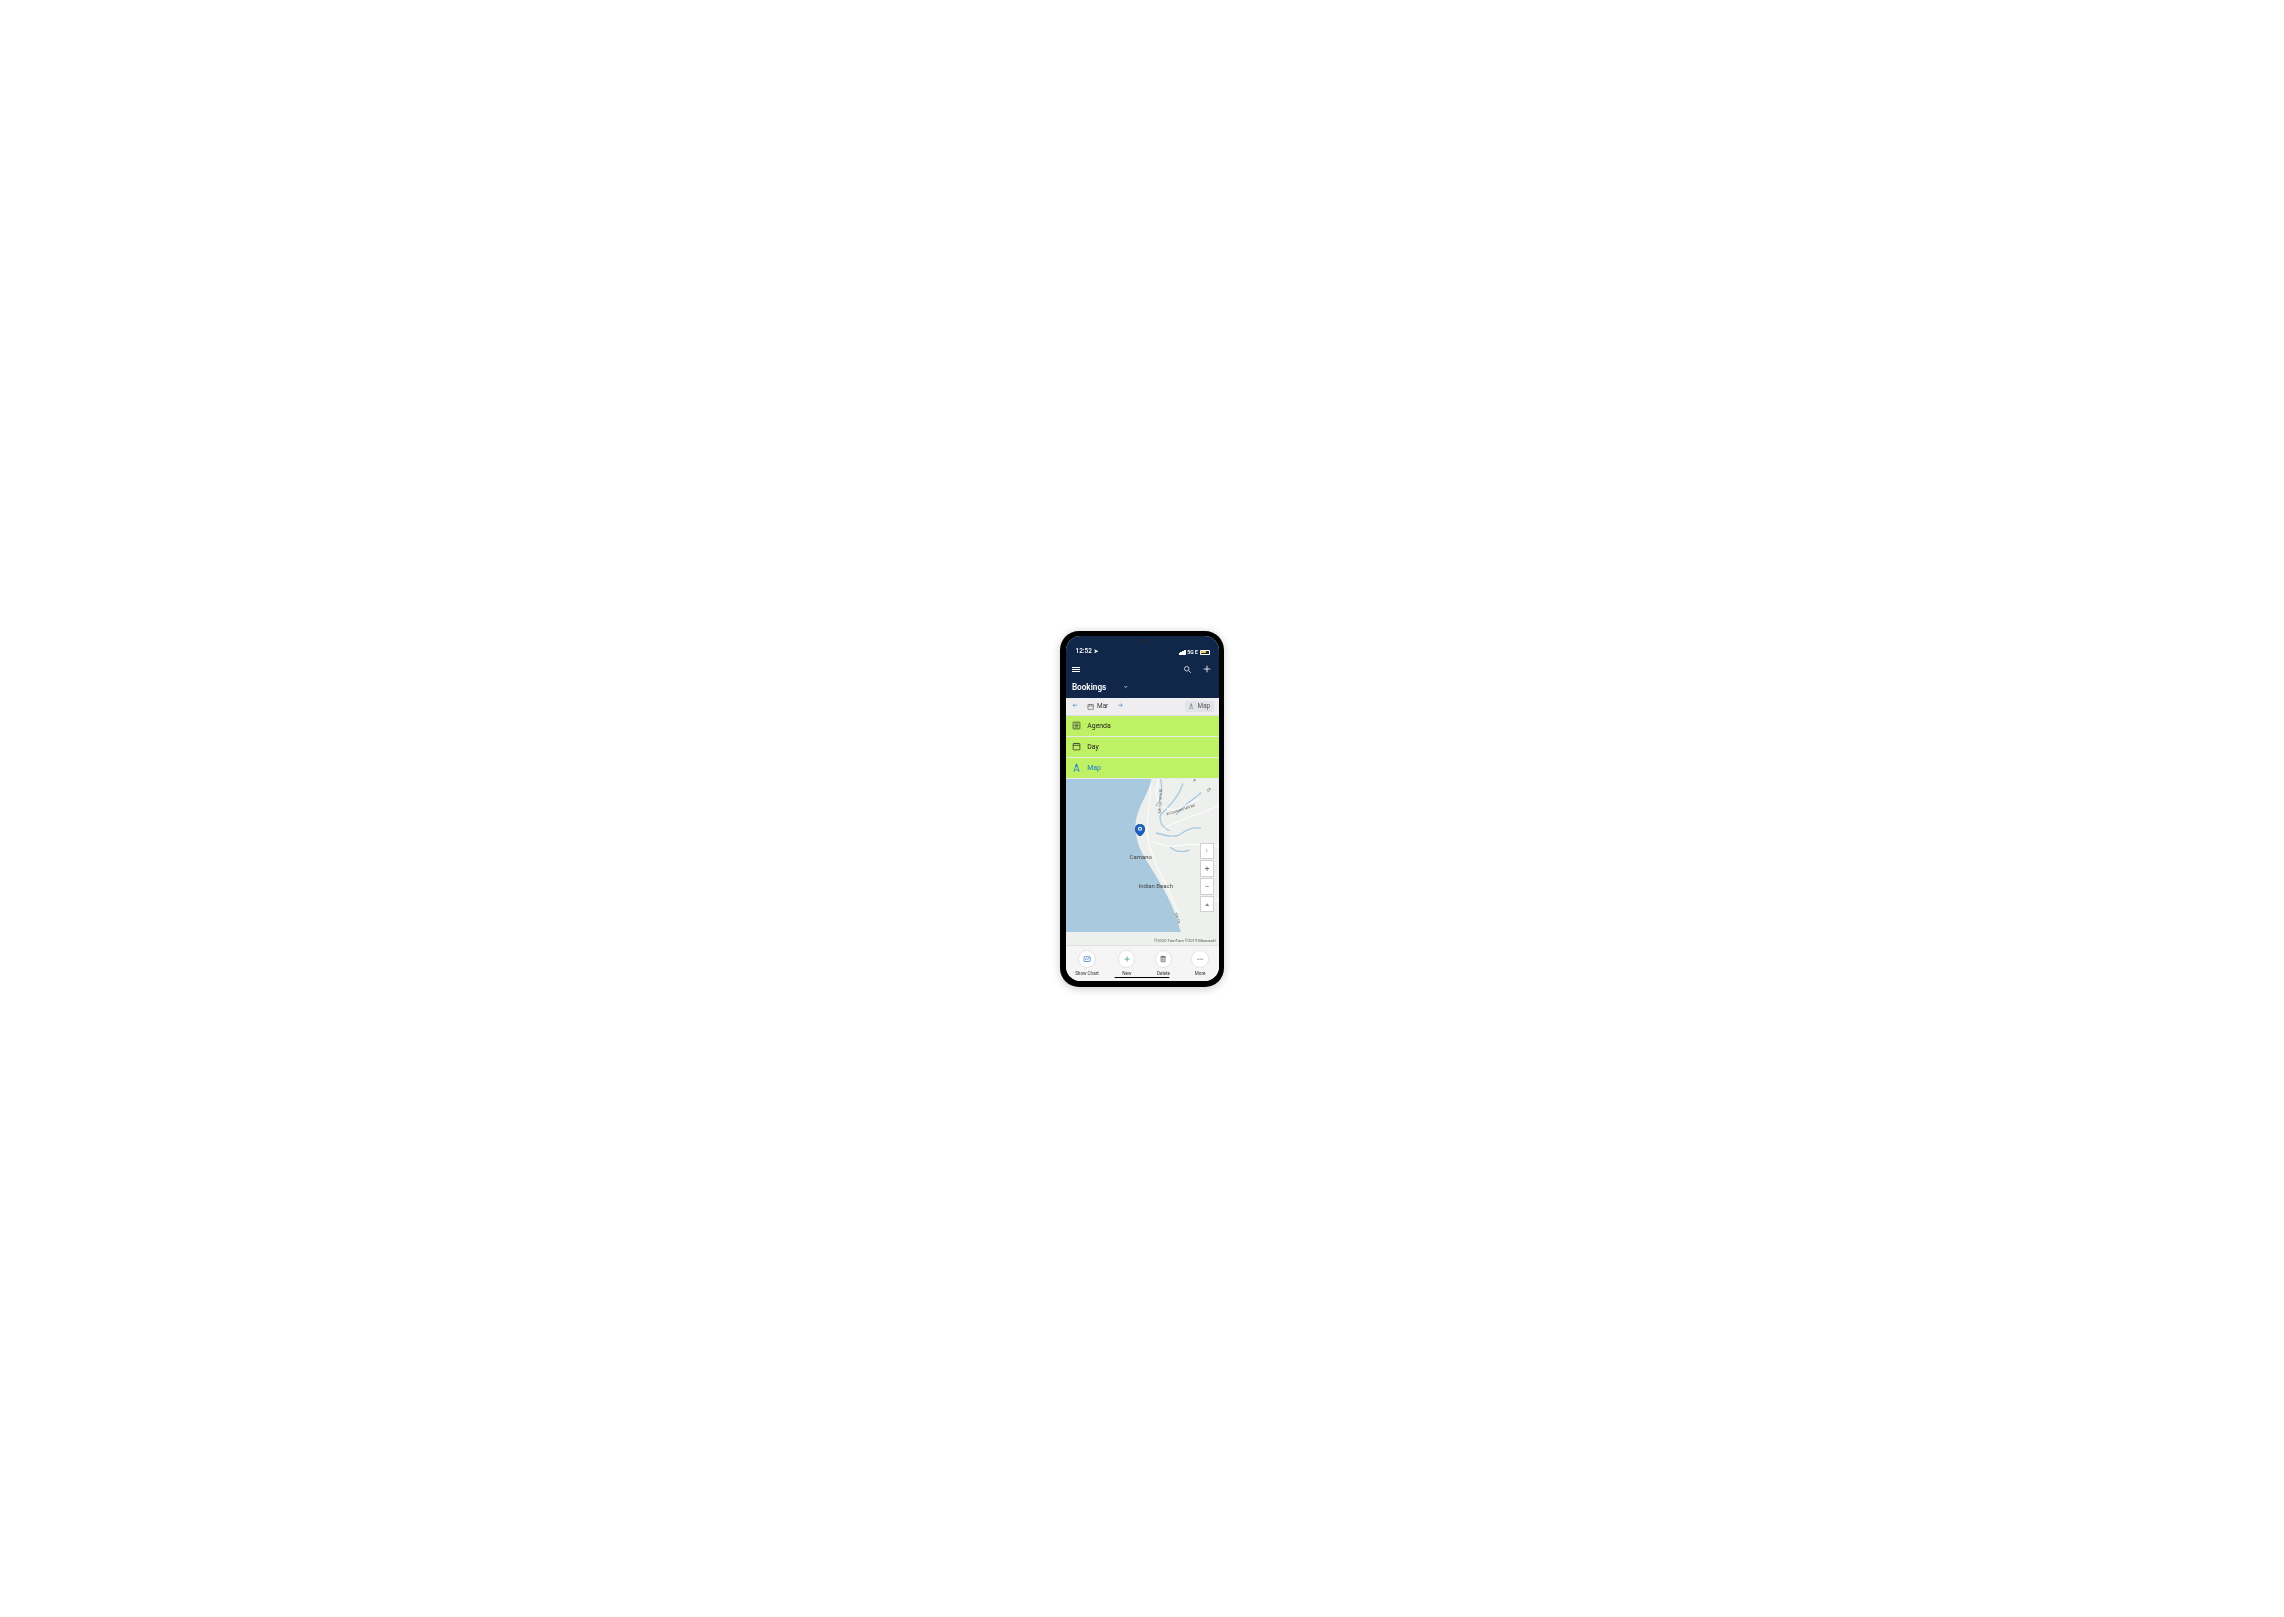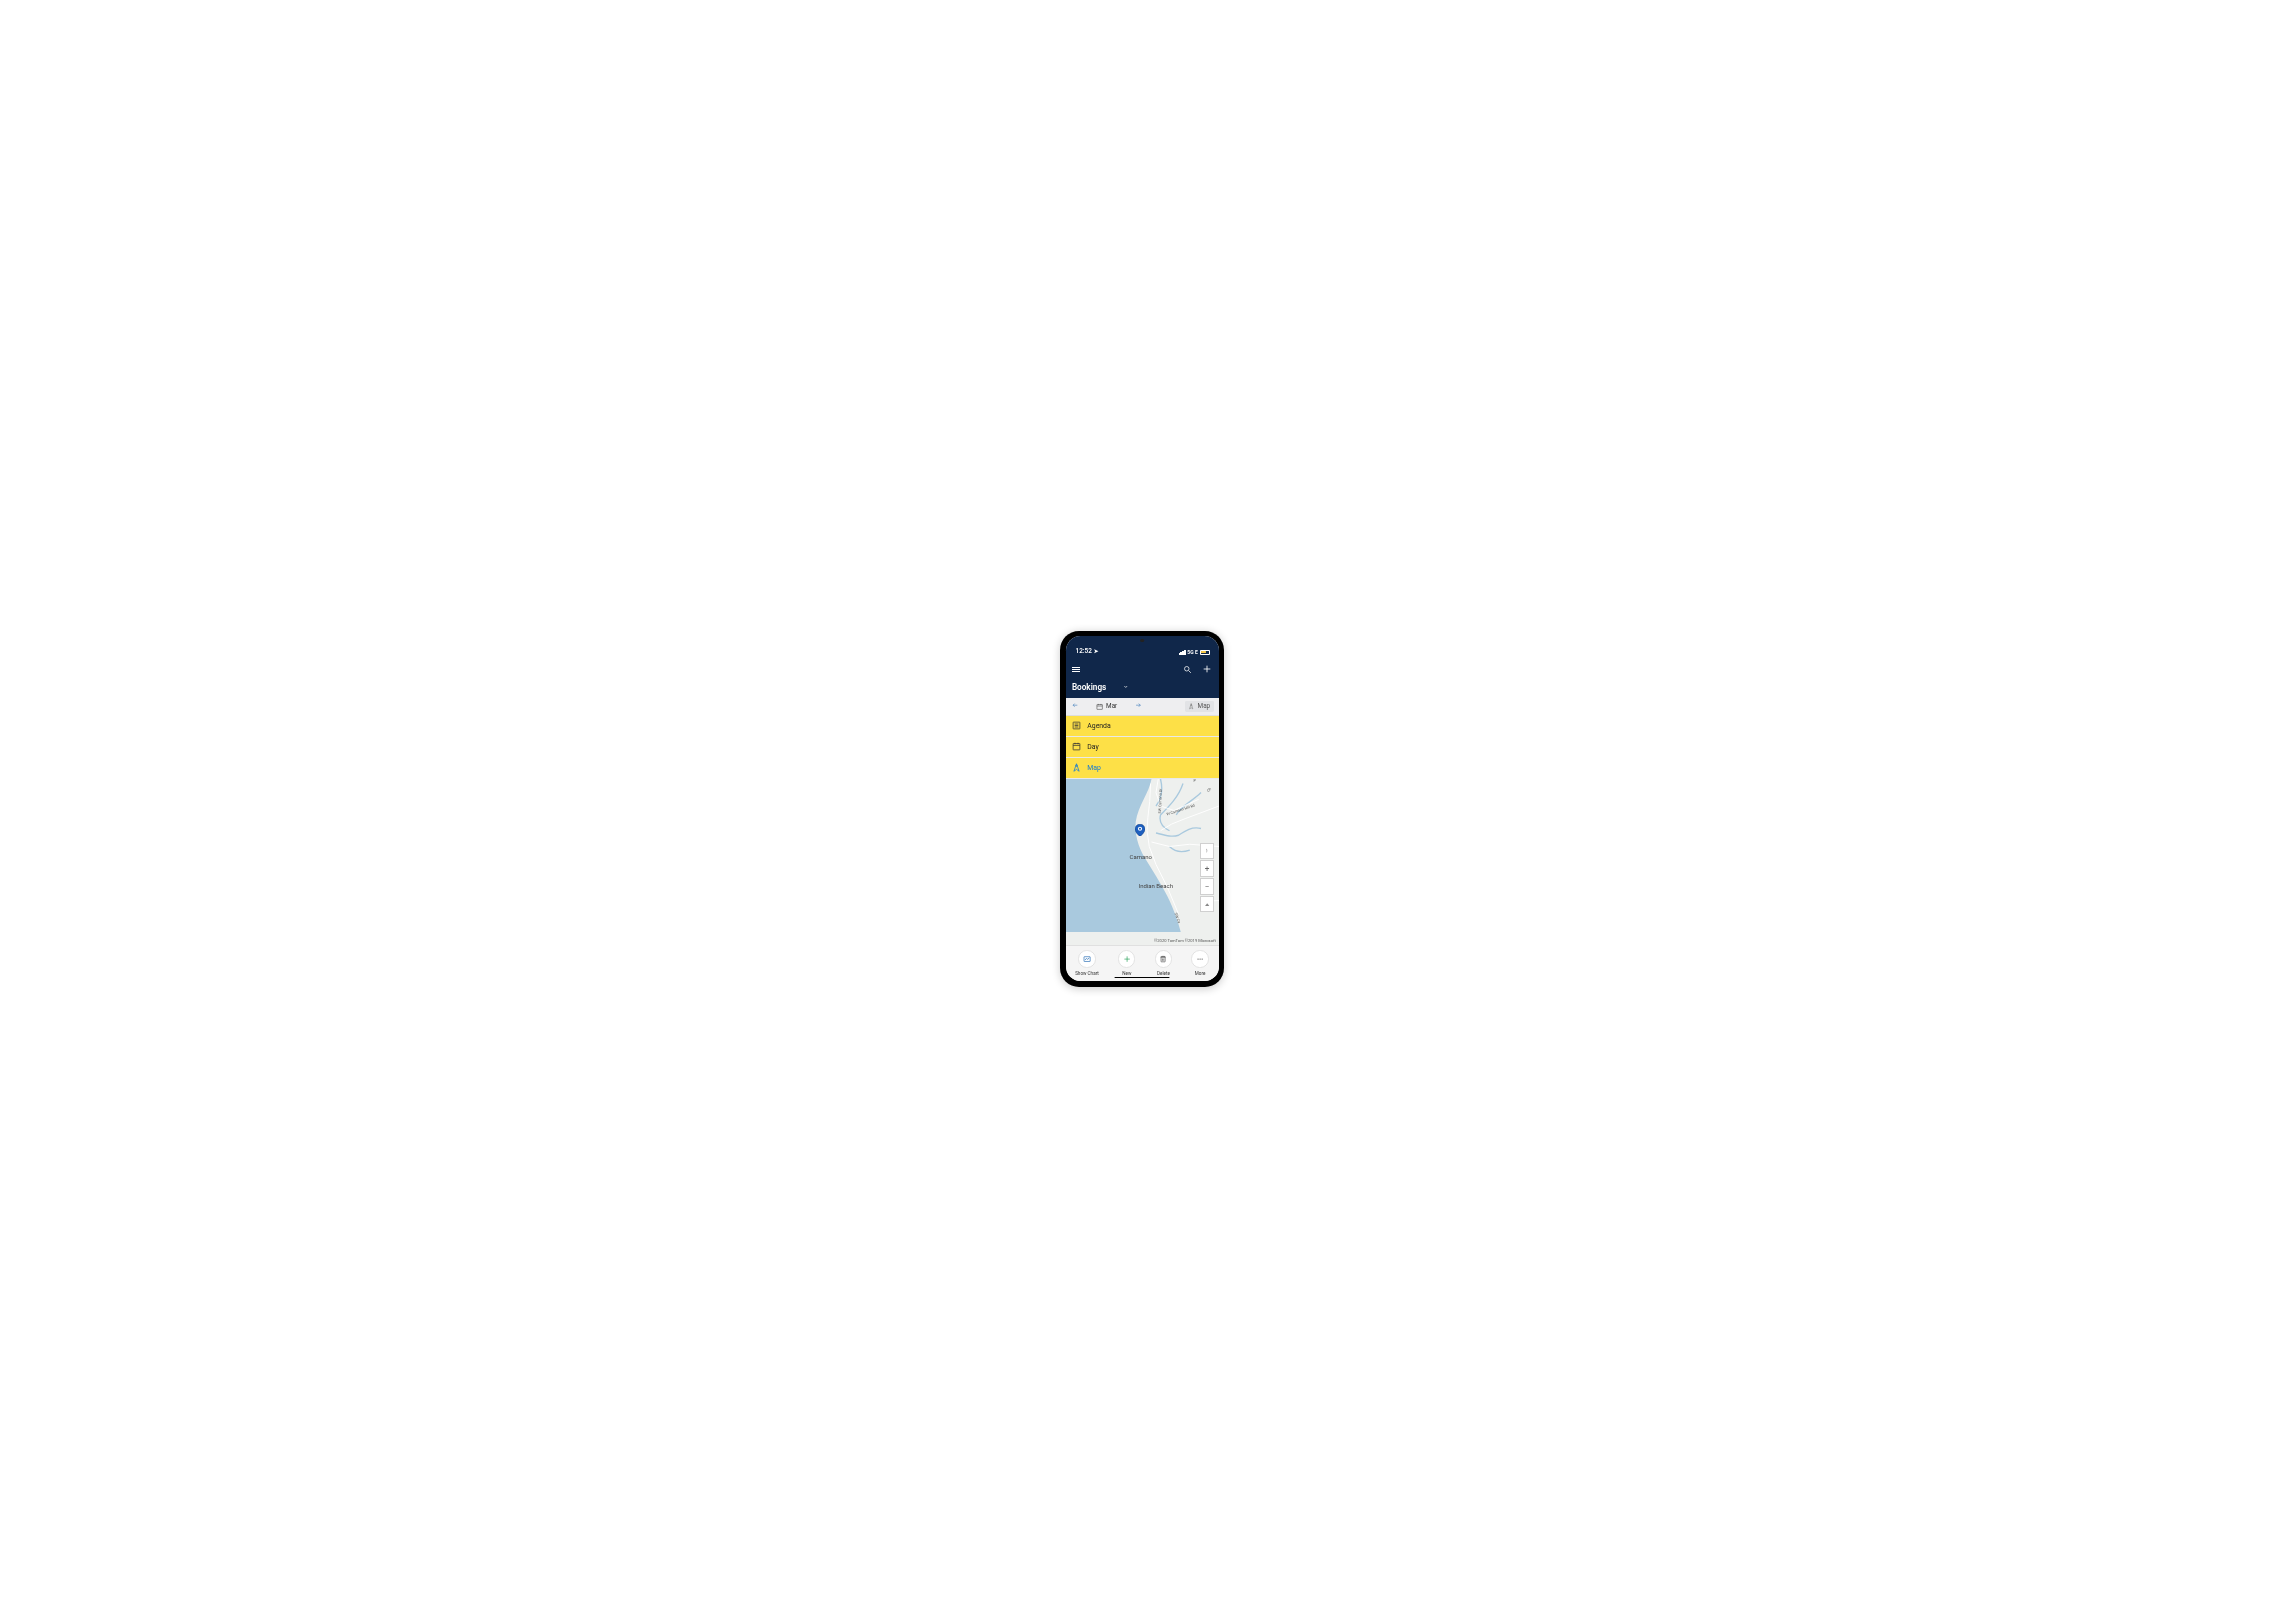--- a/index.html
+++ b/index.html
@@ -94,33 +94,33 @@
     background: #eeeef0;
     height: 17.4px;
     display:flex;
     align-items:center;
     justify-content:space-between;
     padding: 0 4.6px 0 4.6px;
     border-bottom:0.5px solid #ddd;
     color:#333;
     font-size:6.4px;
   }
-  .datebar-left { display:flex; align-items:center; gap:16px; }
+  .datebar-left { display:flex; align-items:center; gap:7px; }
   .arrow-btn { color:#2a6fb5; cursor:pointer; padding:0.9px 1.8px; }
   .cal-label { display:flex; align-items:center; gap:2.7px; color:#333; }
   .map-toggle {
     background:#e2e3e6;
     padding:1.8px 3.7px;
     display:flex;align-items:center;gap:2.7px;
     color:#555;
     border-radius:1.4px;
     cursor:pointer;
   }
   
-  .view-list { background:#fde047; }
+  .view-list { background:#bef264; }
   .view-item {
     display:flex;align-items:center;gap:6.4px;
     padding:5.5px 6.4px;
     border-bottom:0.5px solid #e9e9e9;
     font-size:6.9px;
     color:#222;
     cursor:pointer;
   }
   .view-item.selected { color:#147ad6; }
   .view-item.selected svg { stroke:#147ad6; }

